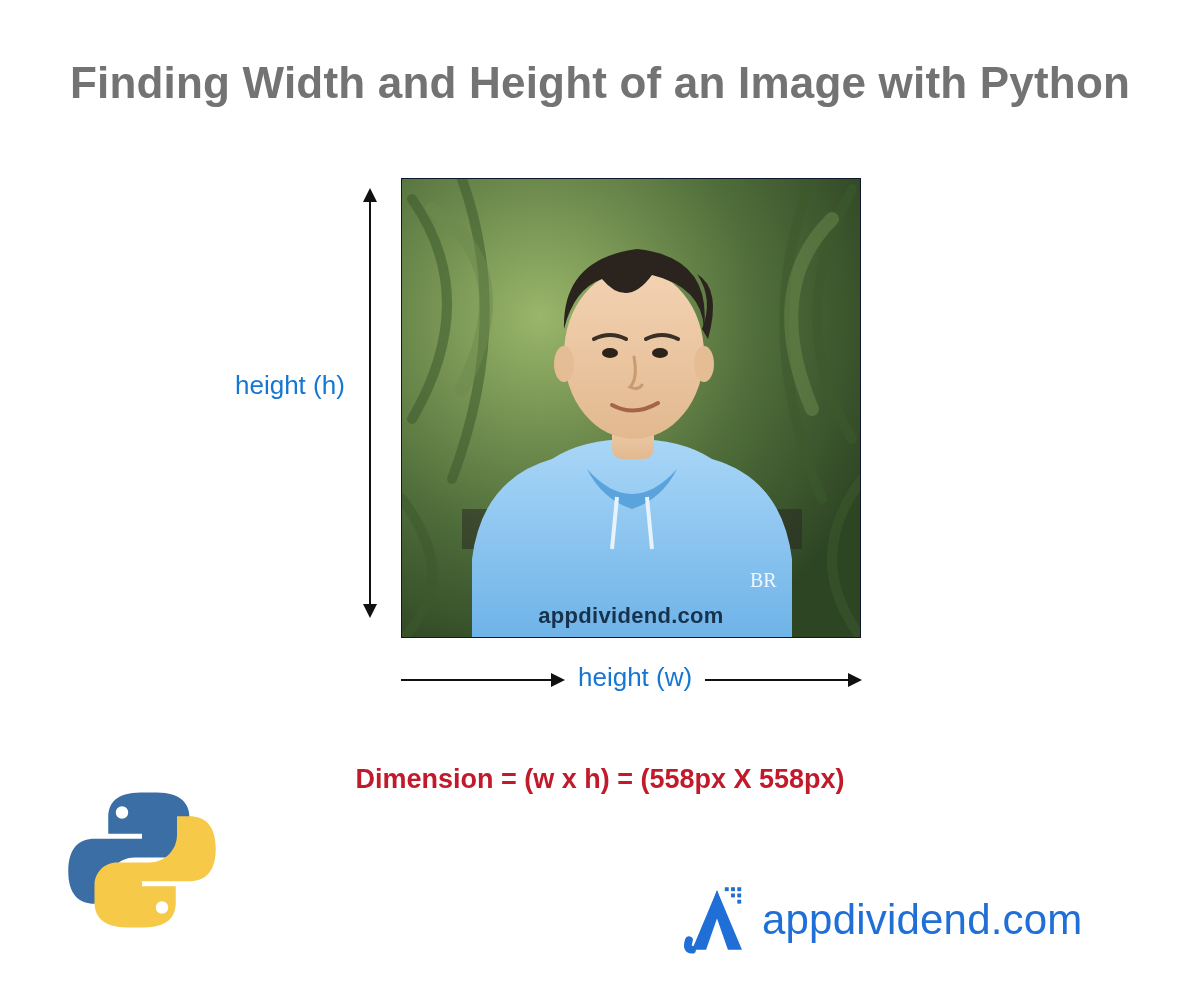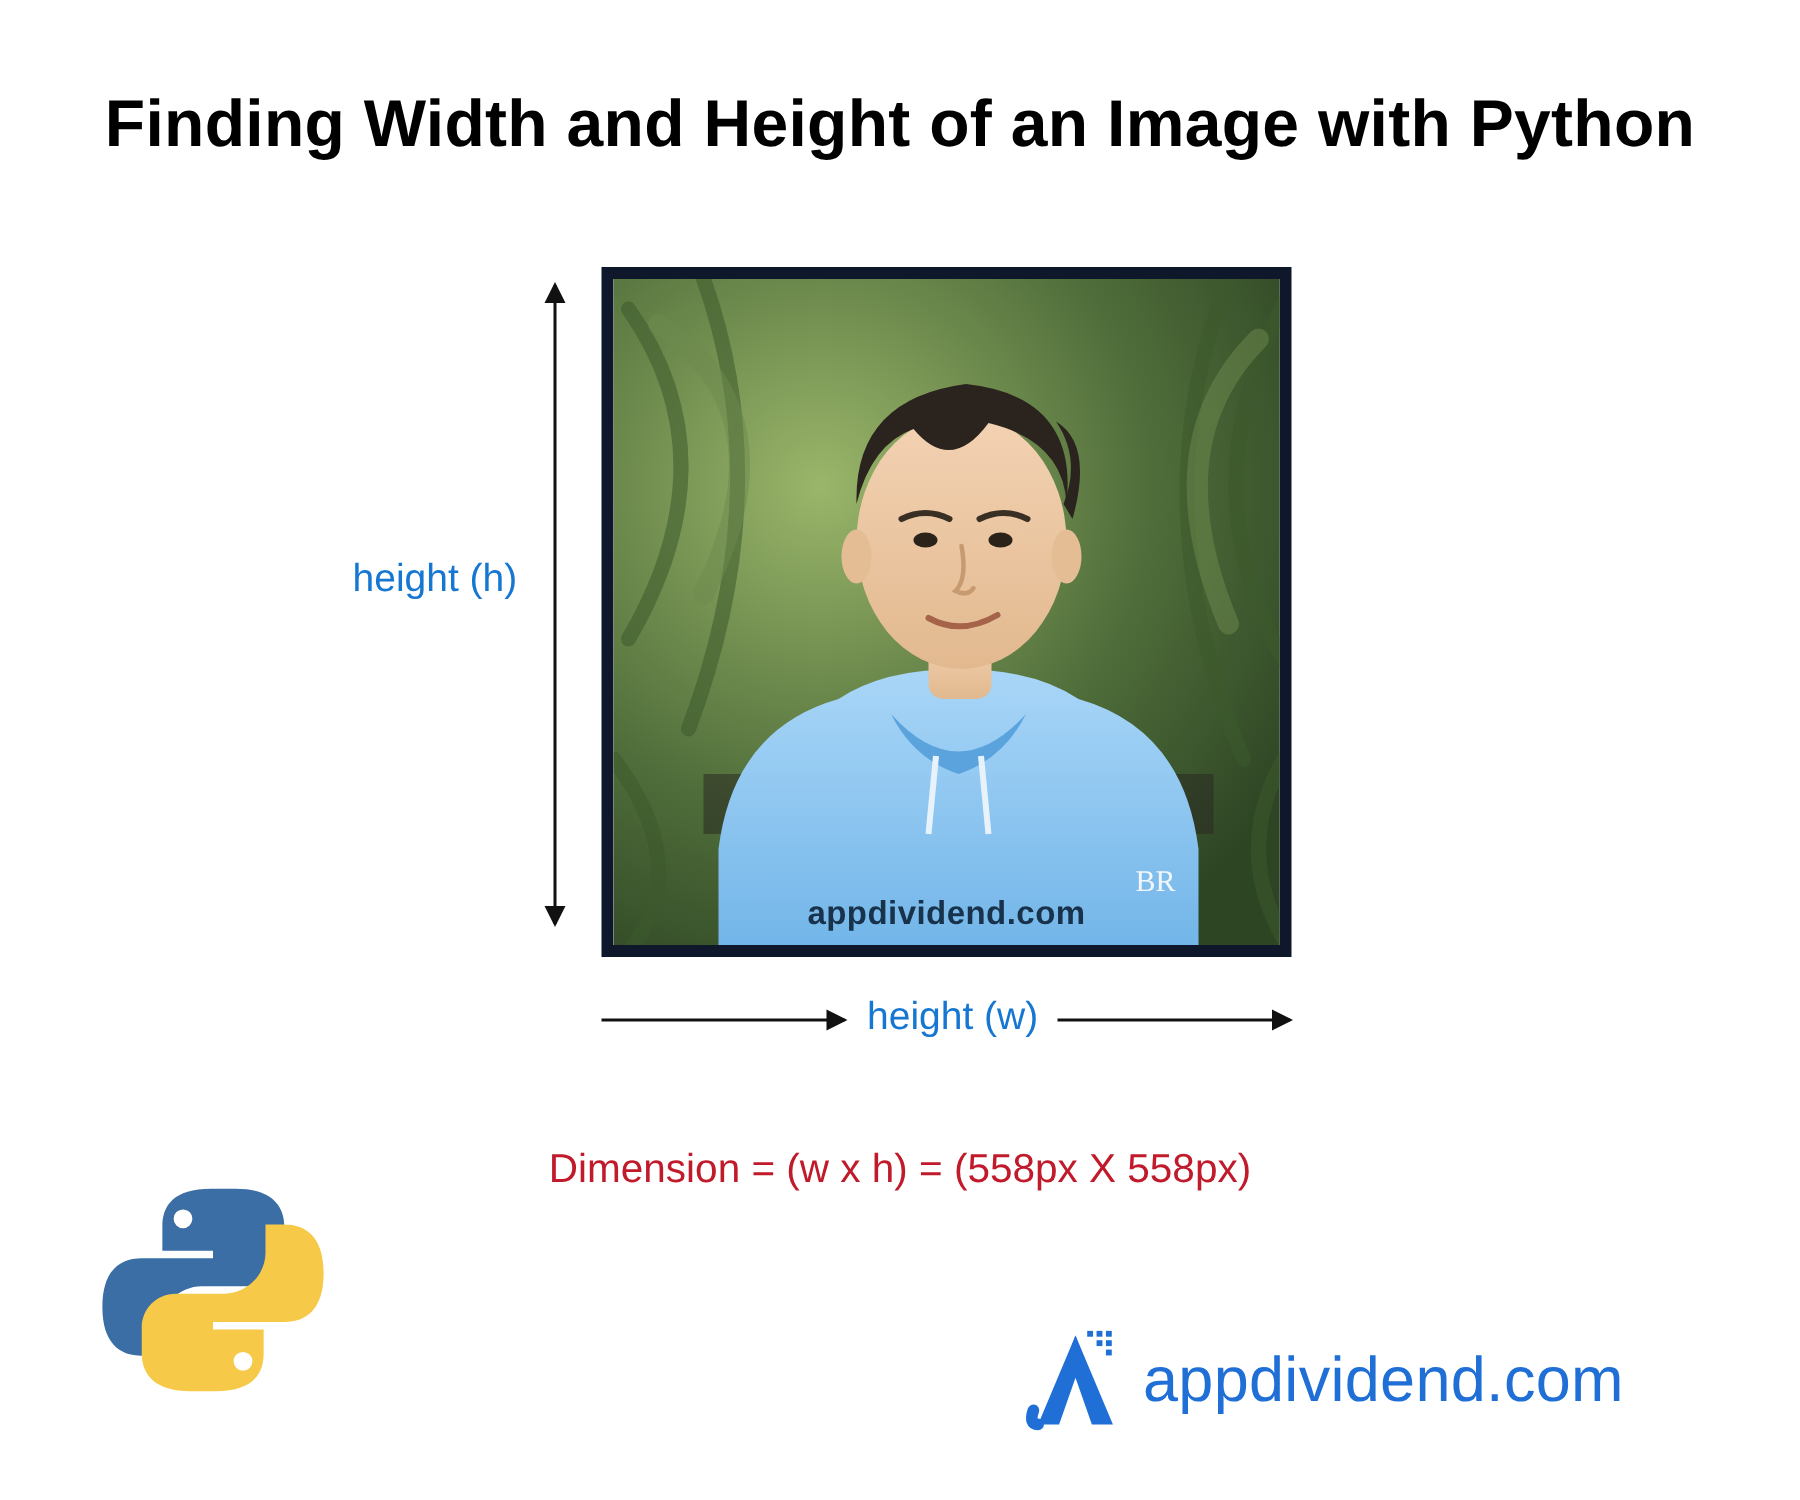--- a/index.html
+++ b/index.html
@@ -13,30 +13,30 @@
     overflow: hidden;
   }
   .title {
     position: absolute;
     top: 58px;
     left: 0;
     right: 0;
     text-align: center;
     font-size: 44px;
     font-weight: 700;
-    color: #000000;
+    color: #737373;
     letter-spacing: 0.2px;
   }
   .photo {
     position: absolute;
     top: 178px;
     left: 401px;
     width: 460px;
     height: 460px;
-    border: 8px solid #0f172a;
+    border: 1px solid #0f172a;
     box-sizing: border-box;
     overflow: hidden;
   }
   .photo svg { display:block; }
   .watermark {
     position: absolute;
     bottom: 8px;
     left: 50%;
     transform: translateX(-50%);
     font-size: 22px;
@@ -61,21 +61,21 @@
     color: #1677d2;
     font-weight: 500;
   }
   .dim-line {
     position: absolute;
     top: 764px;
     left: 0;
     right: 0;
     text-align: center;
     font-size: 27px;
-    font-weight: 400;
+    font-weight: 700;
     color: #c11a2b;
   }
   
   .arrow-v {
     position: absolute;
     left: 369px;
     top: 190px;
     width: 2px;
     height: 426px;
     background: #111;

